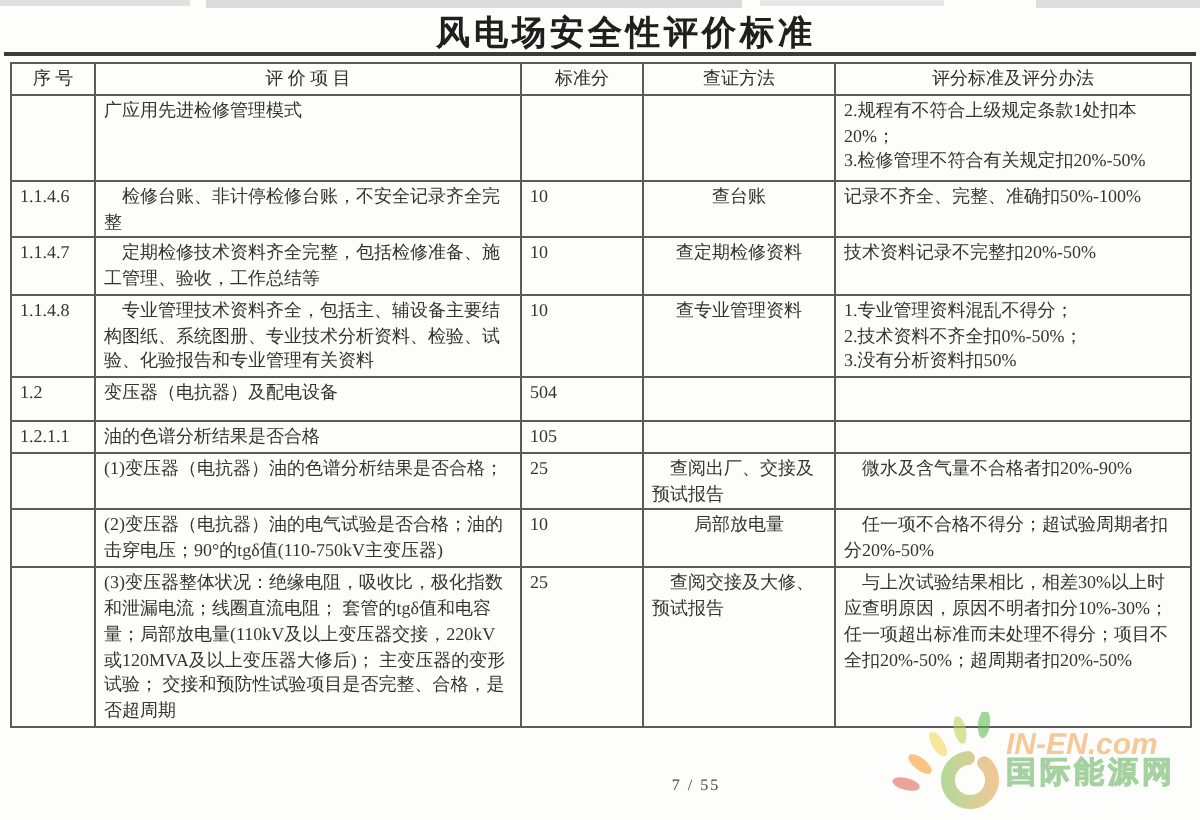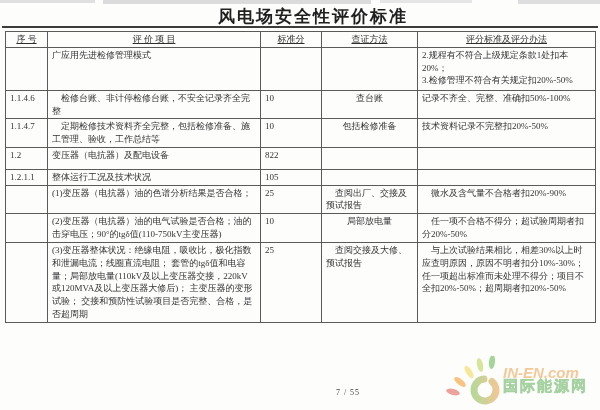--- a/index.html
+++ b/index.html
@@ -15,21 +15,21 @@
   .a4 { left:518px; top:0; width:82px;  height:4px; background:#c4c4c4; }
 
   .title { position:absolute; top:5px; left:0; width:100%; text-align:center;
            font-size:17px; font-weight:bold; letter-spacing:2px; color:#1f1f1f;padding-left:26px; }
   .title-rule { position:absolute; top:26px; left:2px; width:596px; height:2px; background:#3c3c3c; }
 
   table.eval { position:absolute; top:31px; left:5px; width:590px;
                border-collapse:collapse; table-layout:fixed;
                font-size:9px; line-height:1.42; color:#343434; }
   table.eval th, table.eval td { border:1px solid #5a5a5a; padding:1px 4px; vertical-align:top; overflow:hidden; }
-  table.eval th { font-weight:normal; text-align:center; height:15px; color:#2f2f2f;text-decoration:underline; }
+  table.eval th { font-weight:normal; text-align:center; height:15px; color:#2f2f2f; }
   td.c-no { padding-left:5px; }
   td.c-score { vertical-align:middle; }
   td.c-method { text-align:center;margin-left:24px; }
   td.c-method.wrapleft { text-align:left; text-indent:1em; }
   td.c-item.ind, td.c-crit.ind { text-indent:1em; }
   td.c-crit { white-space:pre-line;margin-left:40px; }
   tr.h43 td{height:43px;} tr.h16 td{height:16px;} tr.h27 td{height:27px;}
   tr.h41 td{height:41px;} tr.h22 td{height:22px;} tr.h15 td{height:15px;}
   tr.h29 td{height:29px;} tr.h78 td{height:78px;}
 
@@ -88,33 +88,42 @@
         <td class="c-no">1.1.4.6</td>
         <td class="c-item ind">检修台账、非计停检修台账，不安全记录齐全完整</td>
         <td class="c-score">10</td>
         <td class="c-method">查台账</td>
         <td class="c-crit">记录不齐全、完整、准确扣50%-100%</td>
       </tr>
       <tr class="h27">
         <td class="c-no">1.1.4.7</td>
         <td class="c-item ind">定期检修技术资料齐全完整，包括检修准备、施工管理、验收，工作总结等</td>
         <td class="c-score">10</td>
-        <td class="c-method">包括检修准备</td>
+        <td class="c-method">查定期检修资料</td>
         <td class="c-crit">技术资料记录不完整扣20%-50%</td>
+      </tr>
+      <tr class="h41">
+        <td class="c-no">1.1.4.8</td>
+        <td class="c-item ind">专业管理技术资料齐全，包括主、辅设备主要结构图纸、系统图册、专业技术分析资料、检验、试验、化验报告和专业管理有关资料</td>
+        <td class="c-score">10</td>
+        <td class="c-method">查专业管理资料</td>
+        <td class="c-crit">1.专业管理资料混乱不得分；
+2.技术资料不齐全扣0%-50%；
+3.没有分析资料扣50%</td>
       </tr>
       <tr class="h22">
         <td class="c-no">1.2</td>
         <td class="c-item">变压器（电抗器）及配电设备</td>
-        <td class="c-score">822</td>
+        <td class="c-score">504</td>
         <td class="c-method"></td>
         <td class="c-crit"></td>
       </tr>
       <tr class="h15">
         <td class="c-no">1.2.1.1</td>
-        <td class="c-item">整体运行工况及技术状况</td>
+        <td class="c-item">油的色谱分析结果是否合格</td>
         <td class="c-score">105</td>
         <td class="c-method"></td>
         <td class="c-crit"></td>
       </tr>
       <tr class="h27">
         <td class="c-no"></td>
         <td class="c-item">(1)变压器（电抗器）油的色谱分析结果是否合格；</td>
         <td class="c-score">25</td>
         <td class="c-method wrapleft">查阅出厂、交接及预试报告</td>
         <td class="c-crit ind">微水及含气量不合格者扣20%-90%</td>

